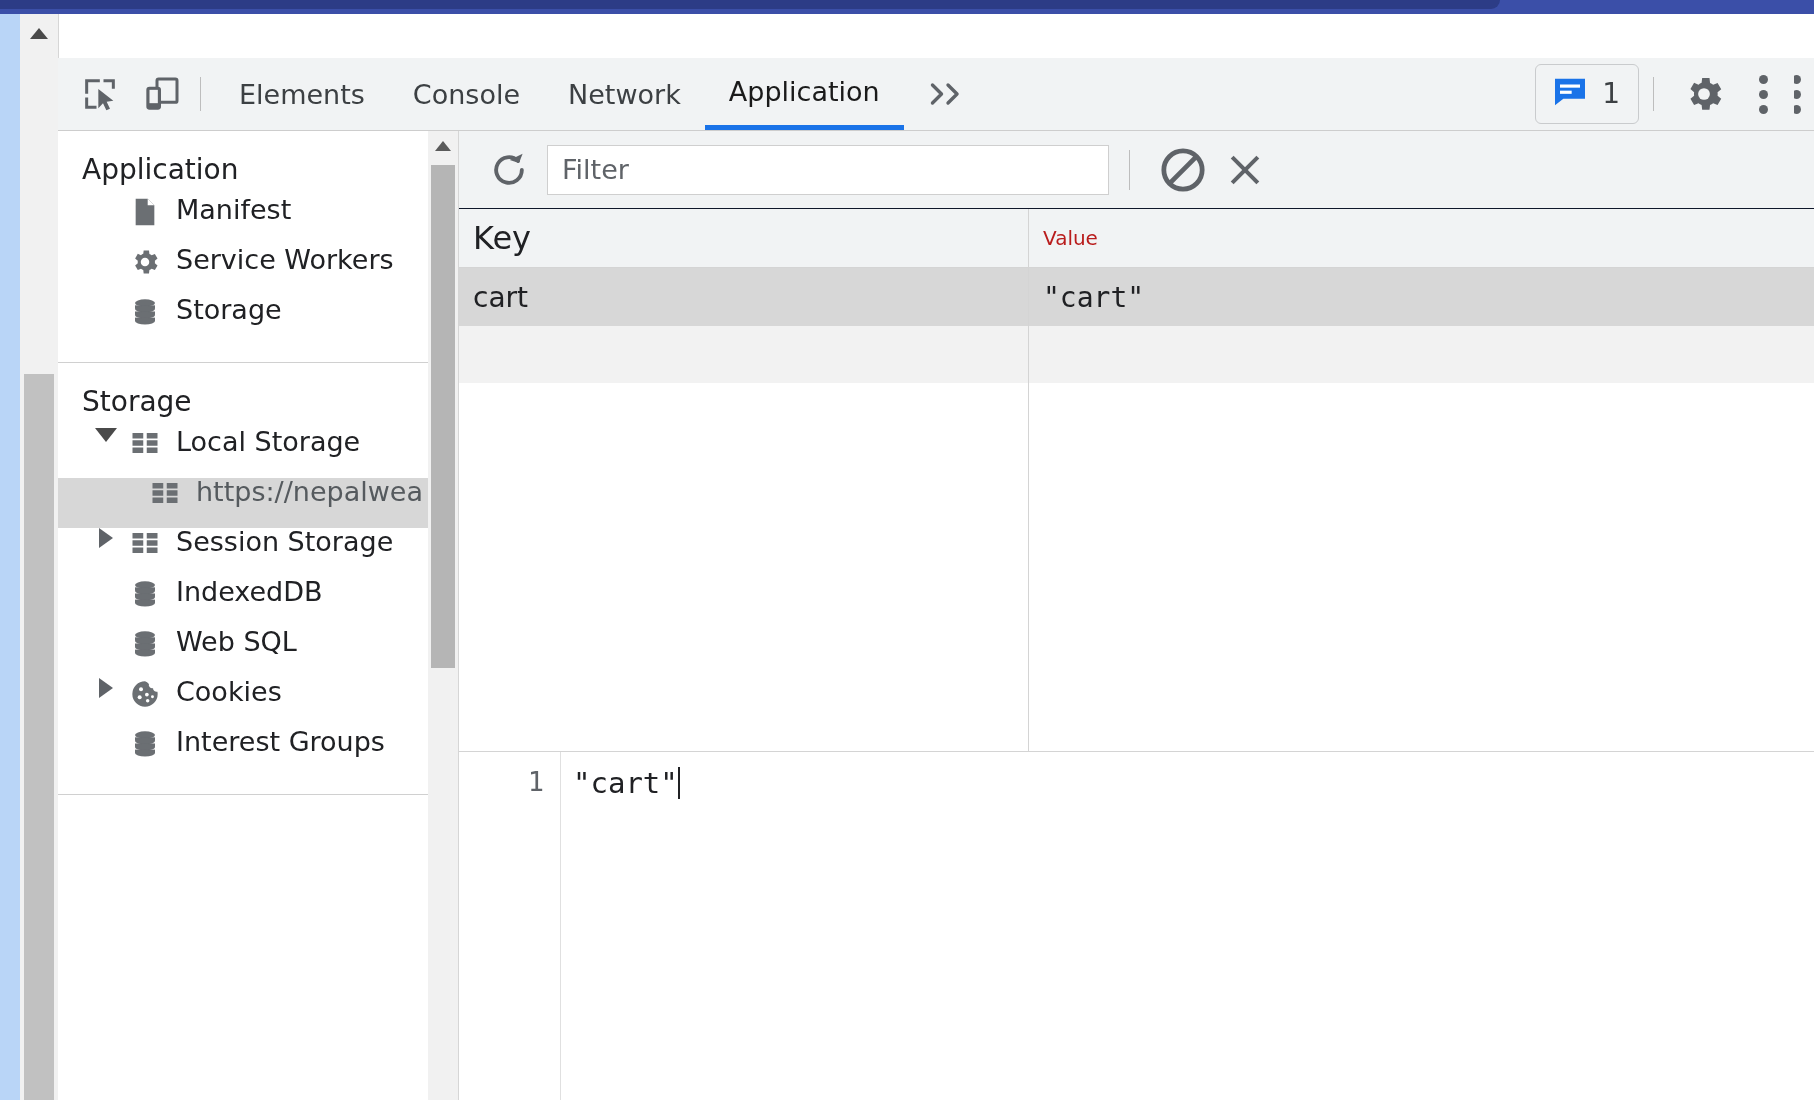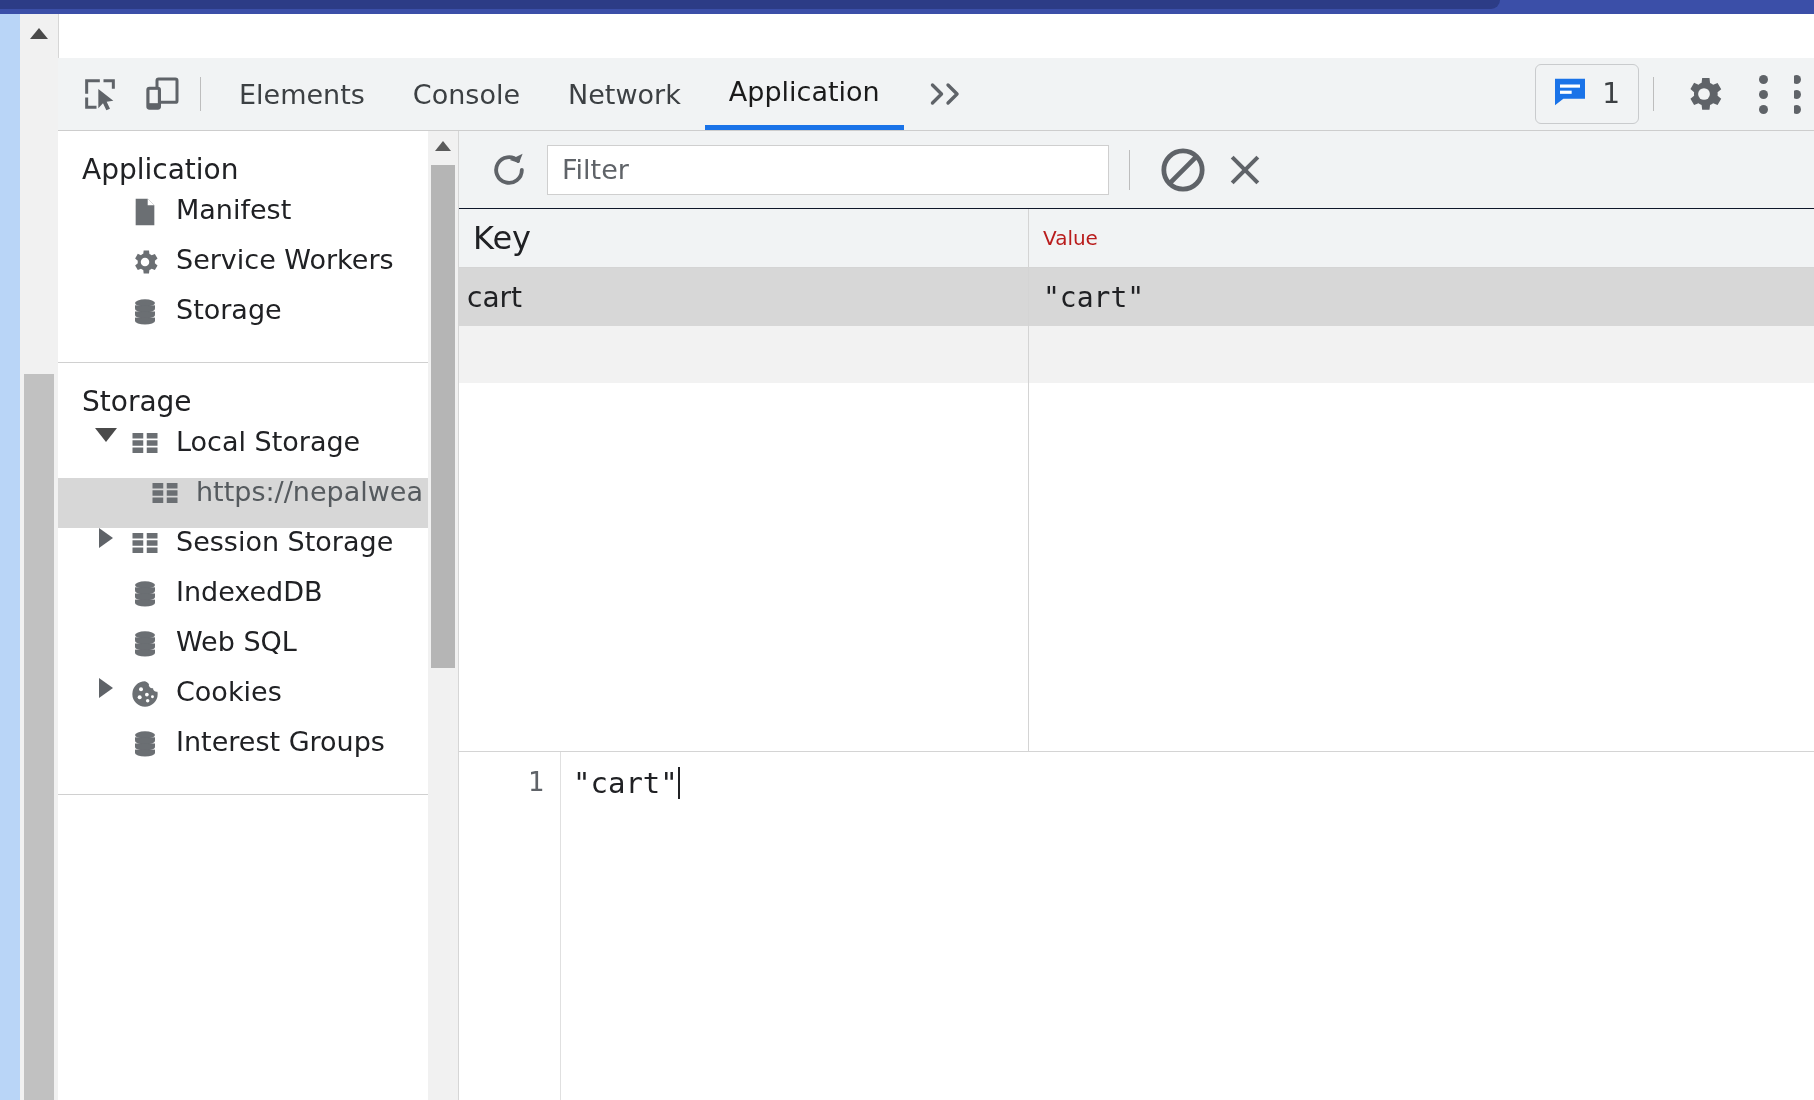--- a/index.html
+++ b/index.html
@@ -337,21 +337,21 @@
     height: 58px;
     cursor: pointer;
   }
   .kv-row.selected { background: #d7d7d7; }
   .kv-row.alt { background: #f2f2f2; }
   .kv-cell-key {
     width: 570px;
     border-right: 1px solid #d4d4d4;
     box-sizing: border-box;
     display: flex; align-items: center;
-    padding-left: 8px;
+    padding-left: 14px;
     font-size: 28px;
     color: #202124;
   }
   .kv-cell-val {
     flex: 1;
     display: flex; align-items: center;
     padding-left: 14px;
     font-size: 28px;
     color: #202124;
     font-family: "DejaVu Sans Mono", "Liberation Mono", monospace;

